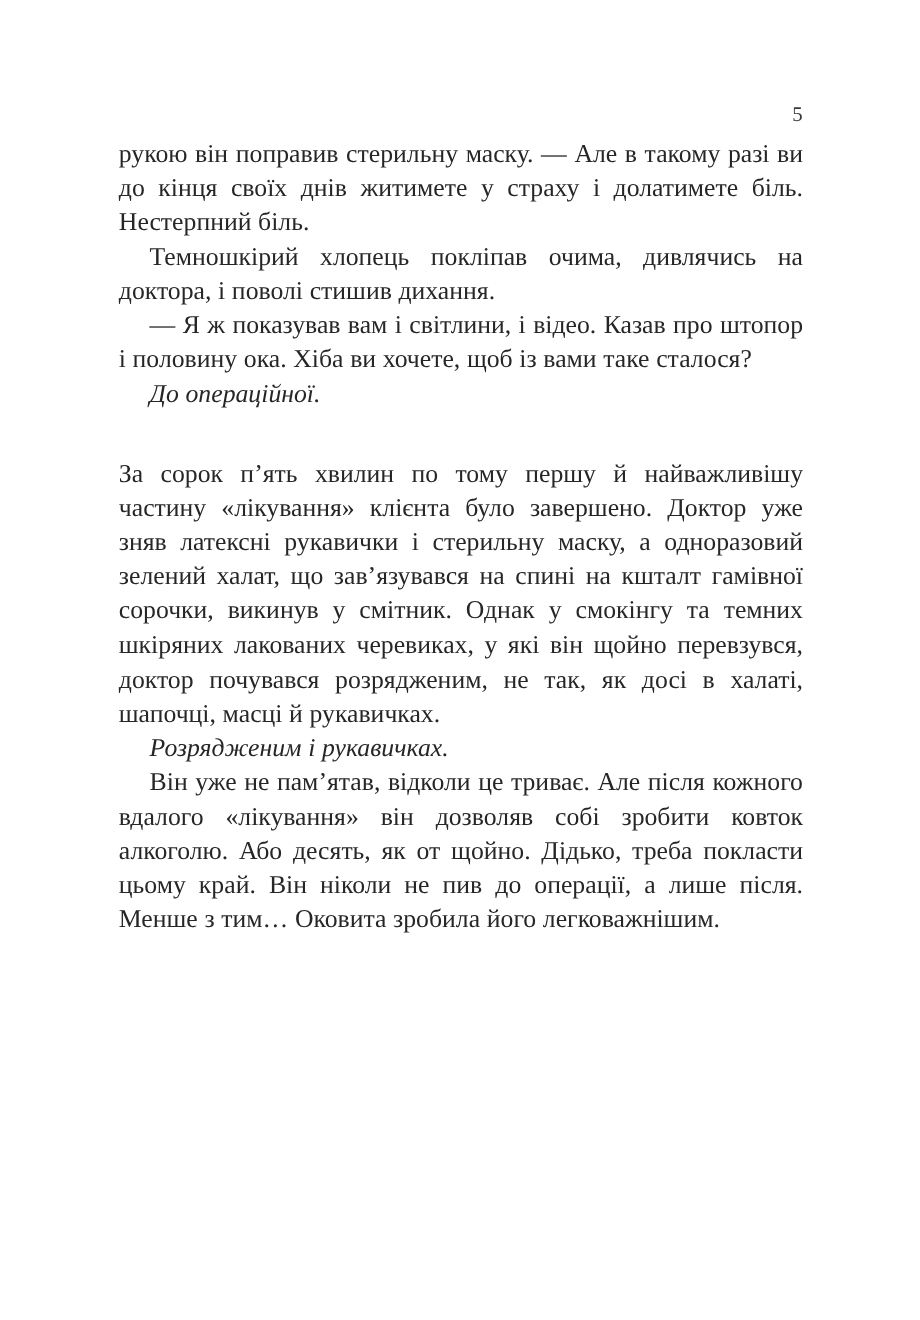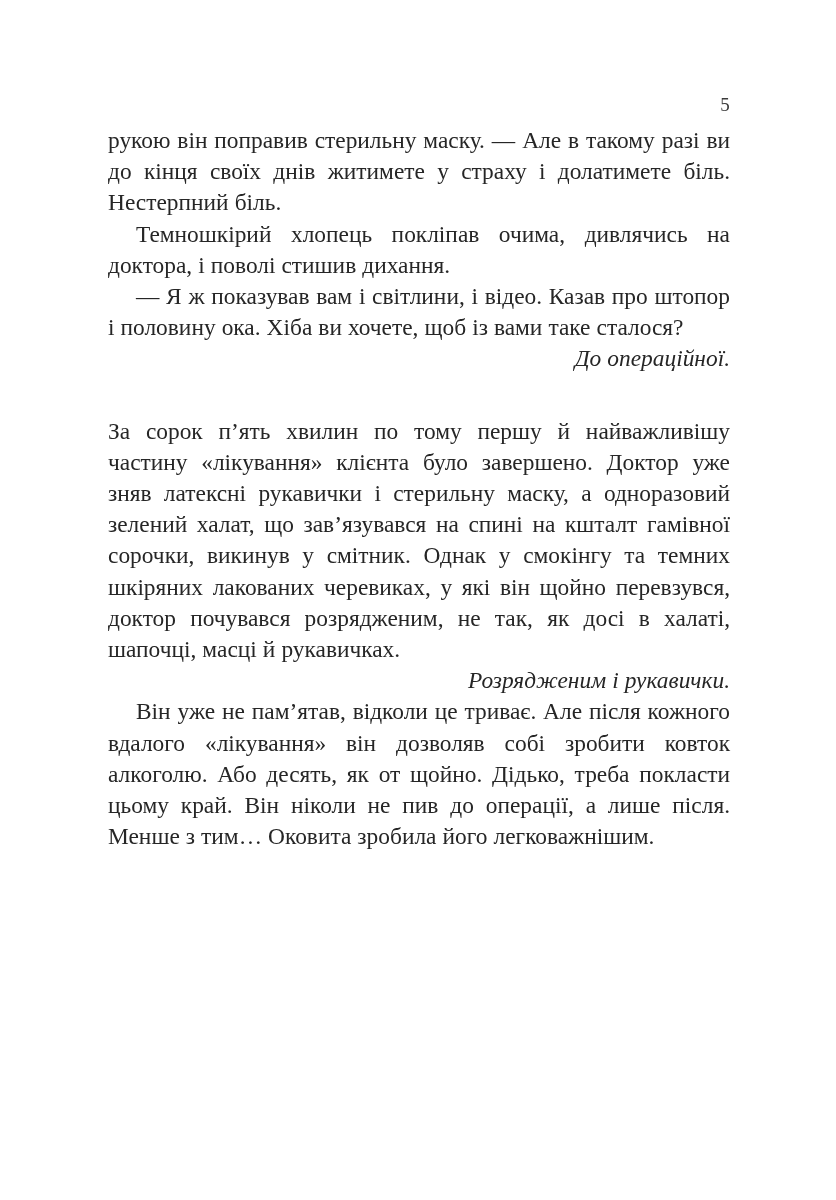--- a/index.html
+++ b/index.html
@@ -66,21 +66,21 @@
   .para.italic {
     font-style: italic;
   }
 
   
   .section-break {
     height: 41px;
   }
 
   .lastline-left {
-    text-align: right;
+    text-align: left;
     font-family: Liberation Serif, serif;
   }
 </style>
 </head>
 <body style="background: rgb(255, 255, 255); color: rgb(38, 38, 38);">
 
 <div class="page">
 
   <div class="folio">5</div>
 
@@ -90,18 +90,18 @@
       <p class="para noindent">рукою він поправив стерильну маску. — Але в такому разі ви до кінця своїх днів житимете у страху і долатимете біль. Нестерпний біль.</p>
       <p class="para">Темношкірий хлопець покліпав очима, дивлячись на доктора, і поволі стишив дихання.</p>
       <p class="para">— Я ж показував вам і світлини, і відео. Казав про штопор і половину ока. Хіба ви хочете, щоб із вами таке сталося?</p>
       <p class="para italic lastline-left">До операційної.</p>
     </div>
 
     <div class="section-break"></div>
 
     <div>
       <p class="para noindent">За сорок п’ять хвилин по тому першу й найважливішу частину «лікування» клієнта було завершено. Доктор уже зняв латексні рукавички і стерильну маску, а одноразовий зелений халат, що зав’язувався на спині на кшталт гамівної сорочки, викинув у смітник. Однак у смокінгу та темних шкіряних лакованих черевиках, у які він щойно перевзувся, доктор почувався розрядженим, не так, як досі в халаті, шапочці, масці й рукавичках.</p>
-      <p class="para italic lastline-left">Розрядженим і рукавички.</p>
+      <p class="para italic lastline-left">Розрядженим і рукавичках.</p>
       <p class="para">Він уже не пам’ятав, відколи це триває. Але після кожного вдалого «лікування» він дозволяв собі зробити ковток алкоголю. Або десять, як от щойно. Дідько, треба покласти цьому край. Він ніколи не пив до операції, а лише після. Менше з тим… Оковита зробила його легковажнішим.</p>
     </div>
 
   </div>
 </div>
 
 </body></html>

